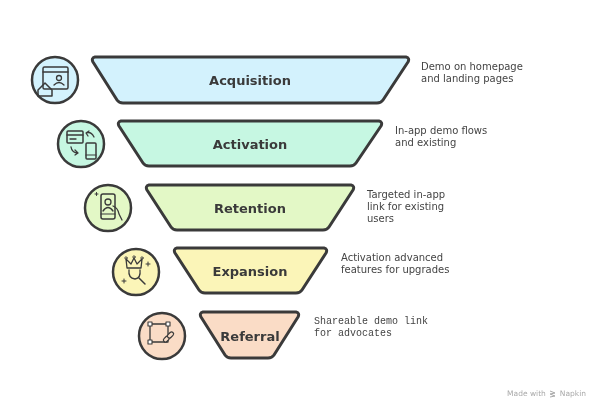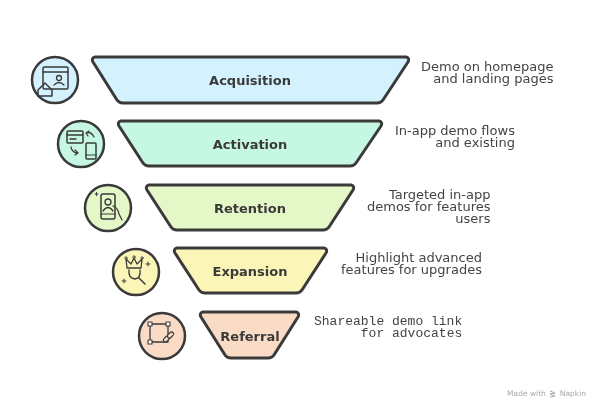--- a/index.html
+++ b/index.html
@@ -1,21 +1,21 @@
 <!DOCTYPE html>
 <html><head>
 <meta charset="utf-8">
 <style>
   html, body { margin: 0; padding: 0; background: #ffffff; }
   body { width: 600px; height: 412px; position: relative; overflow: hidden;
          font-family: "DejaVu Sans", sans-serif; }
   #stage { position: absolute; left: 0; top: 0; width: 600px; height: 412px; }
   .stage-label { font-family: "DejaVu Sans", sans-serif; font-weight: bold; font-size: 13px; fill: #3a3a3a; }
-  .desc { position: absolute; font-family: "DejaVu Sans", sans-serif; font-size: 13px; line-height: 12px;
-          color: #444444; white-space: pre-line; text-align: right; }
+  .desc { position: absolute; font-family: "DejaVu Sans", sans-serif; font-size: 10px; line-height: 12px;
+          color: #444444; white-space: pre-line; }
   .footer { position: absolute; right: 14px; top: 389px; font-family: "DejaVu Sans", sans-serif;
             font-size: 7.5px; color: #a9a9a9; display: flex; align-items: center; gap: 3px; }
   .footer .logo { display: inline-block; width: 8px; height: 8px; }
 </style>
 </head>
 <body>
 
 <svg id="stage" viewBox="0 0 600 412" xmlns="http://www.w3.org/2000/svg">
 
   <g>
@@ -89,23 +89,23 @@
       <rect x="167" y="333" width="7" height="4" rx="2" transform="rotate(-45 170.5 335)" fill="#fadcc6" class="ico" stroke-width="1.2" stroke="#3a3a3a" stroke-linecap="round" stroke-linejoin="round"></rect>
     </g>
   </g>
 </svg>
 
 <div class="desc" style="left:421px; top:61px;">Demo on homepage
 and landing pages</div>
 <div class="desc" style="left:395px; top:125px;">In-app demo flows
 and existing</div>
 <div class="desc" style="left:367px; top:189px;">Targeted in-app
-demos for features
+link for existing
 users</div>
-<div class="desc" style="left:341px; top:252px;">Highlight advanced
+<div class="desc" style="left:341px; top:252px;">Activation advanced
 features for upgrades</div>
 <div class="desc" style="left:314px; top:316px;font-family:Liberation Mono, monospace;">Shareable demo link
 for advocates</div>
 
 <div class="footer">
   <span>Made with</span>
   <svg class="logo" viewBox="0 0 8 8">
     <path d="M1,1 L6,3 L1,4 L6,6 L1,7" fill="none" stroke="#a9a9a9" stroke-width="1"></path>
   </svg>
   <span>Napkin</span>

